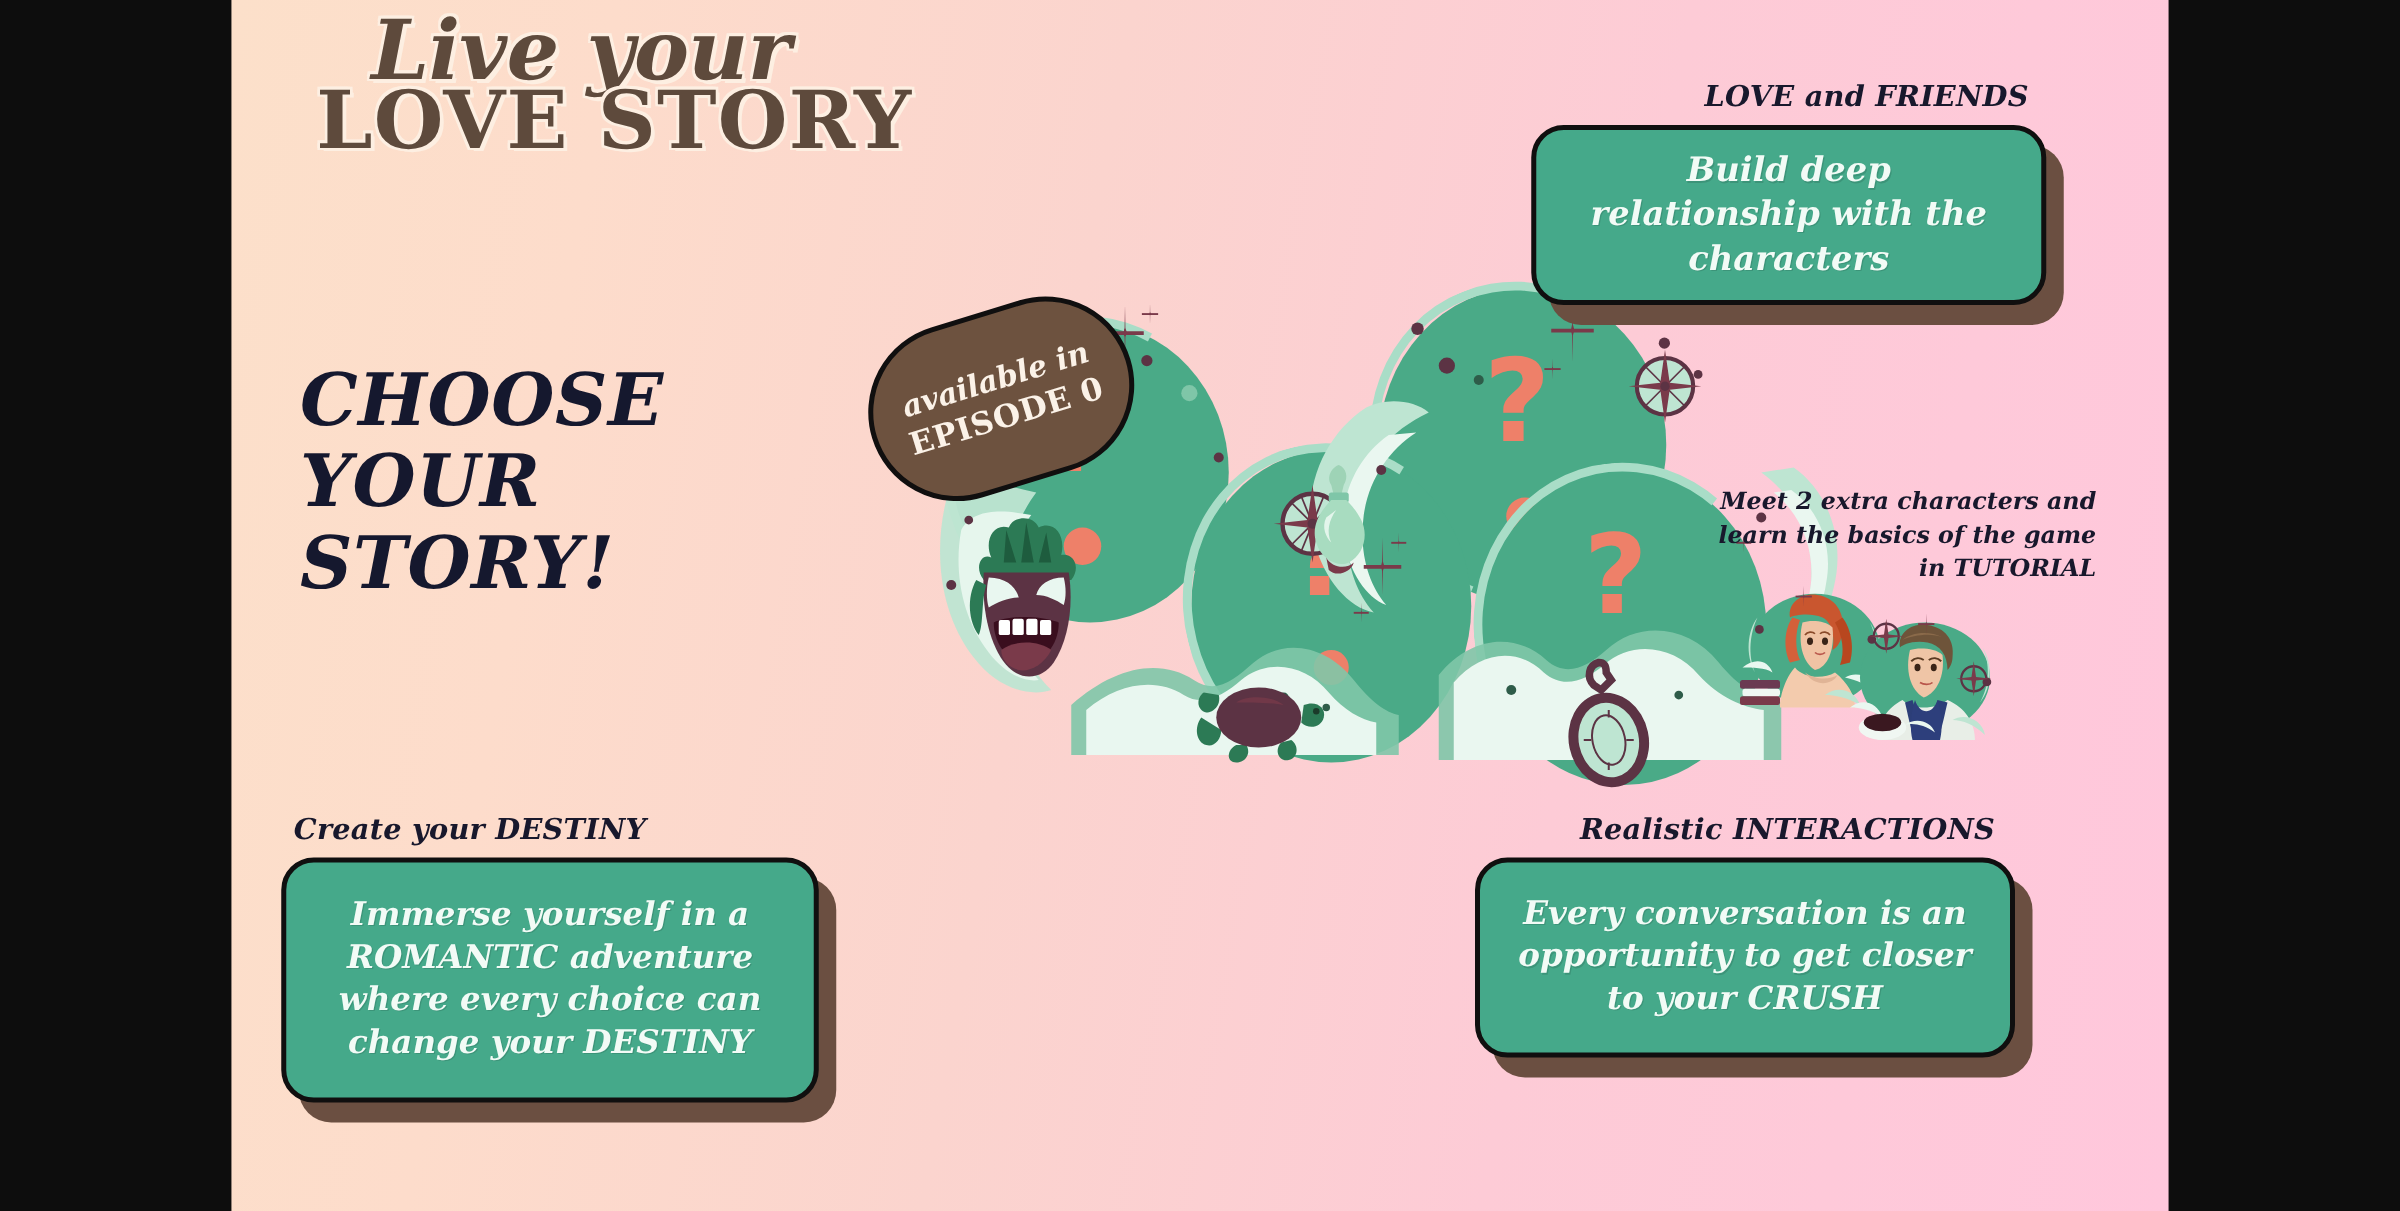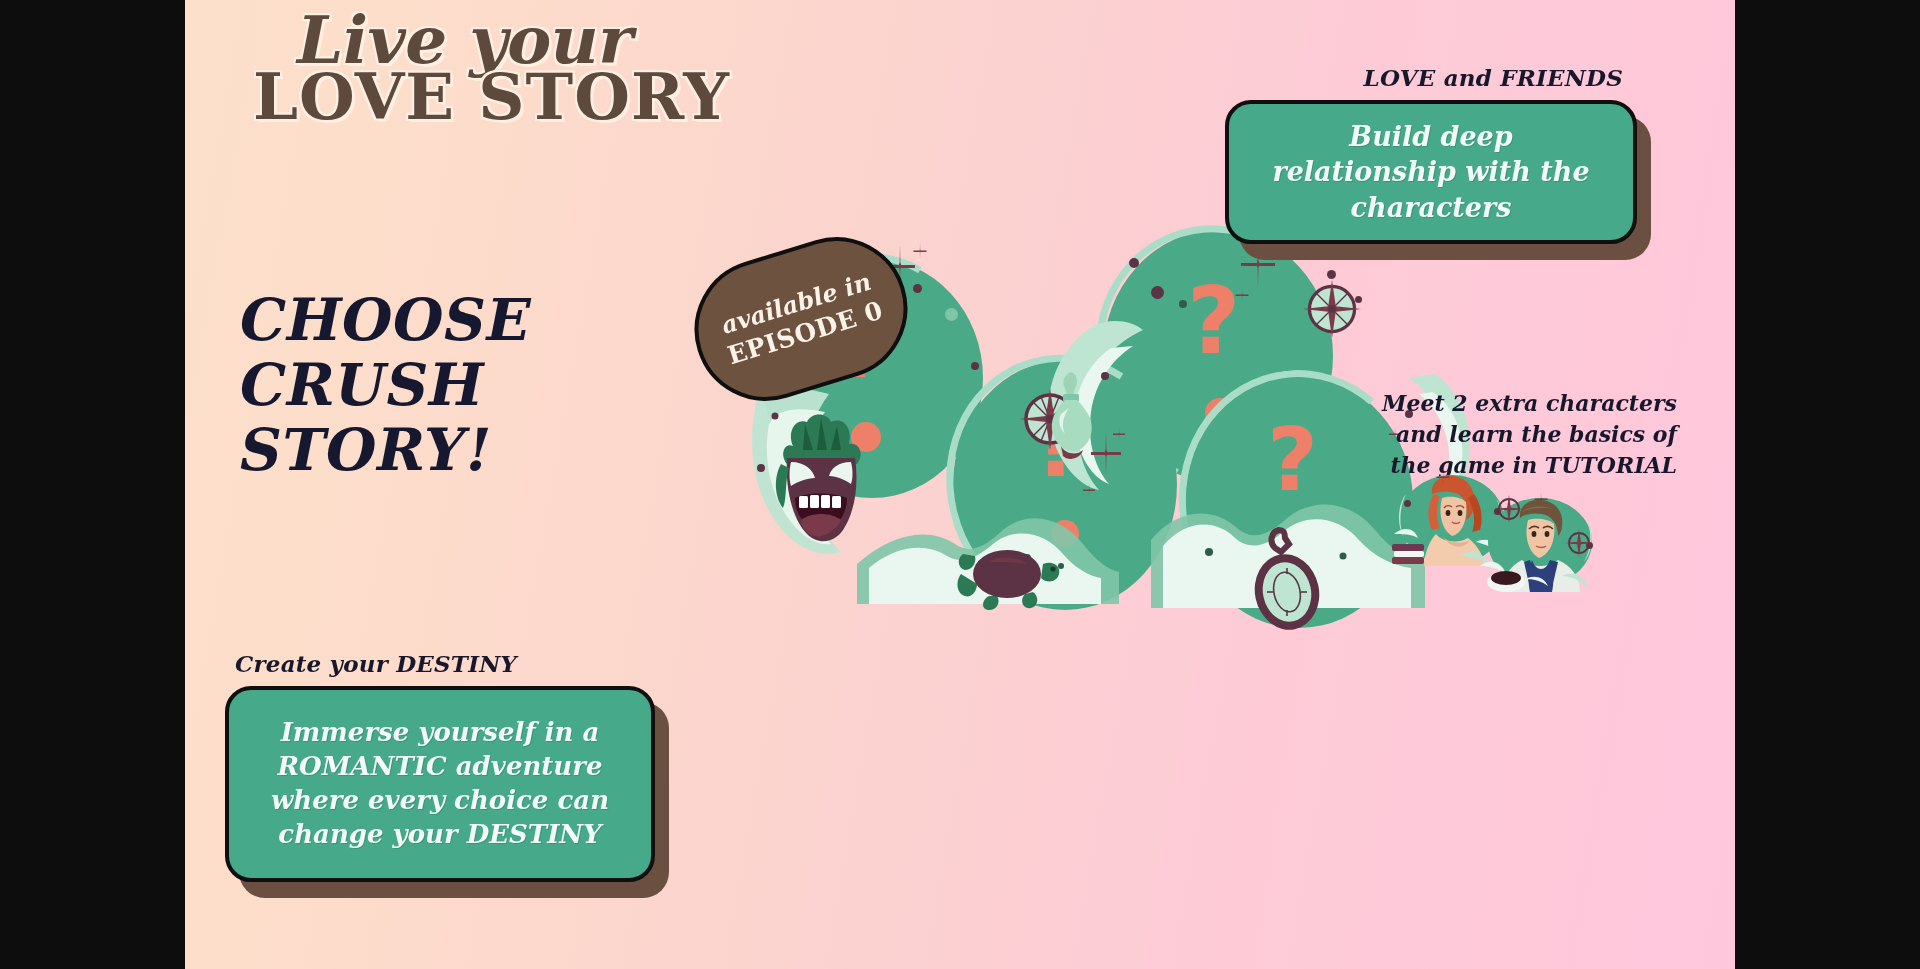--- a/index.html
+++ b/index.html
@@ -111,39 +111,39 @@
 
   #card-inter      { left:995px; top:686px; width:432px; }
   #card-inter .card{ height:160px; }
   #card-inter .card-text { font-size:26px; }
   #lbl-inter { right:16px; top:-36px; }
 
   
   #tutorial-text {
     position:absolute; right:58px; top:388px; width:320px; text-align:right;
     font-family:"DejaVu Serif", serif; font-weight:700; font-style:italic;
-    color:#18182C; font-size:22px; line-height:1.42;
+    color:#18182C; font-size:19px; line-height:1.42;
   }
   #avatars { position:absolute; left:1205px; top:468px; width:210px; height:125px; }
 </style>
 </head>
 <body>
 
 <div id="stage">
 
   <div id="canvas">
 
     <div id="headline">
       <span class="l1">Live your</span>
       <span class="l2">LOVE STORY</span>
     </div>
 
     <div id="route">
       <span>CHOOSE</span>
-      <span>CRUSH</span>
+      <span>YOUR</span>
       <span>STORY!</span>
     </div>
 
     <div id="illus">
 
       <div class="bub" style="left:6px;top:28px;width:222px;height:240px;"></div>
       <div class="bub-ring" style="left:0px;top:22px;width:234px;height:252px;transform:rotate(-18deg);"></div>
       <div class="qm" style="left:78px;top:70px;font-size:92px;">?</div>
       <div class="qdot" style="left:96px;top:192px;width:30px;height:30px;"></div>
 
@@ -306,20 +306,26 @@
       </div>
     </div>
 
     <div class="card-wrap" id="card-destiny">
       <div class="card-label" id="lbl-destiny">Create your DESTINY</div>
       <div class="card">
         <div class="card-text">Immerse yourself in a ROMANTIC adventure where every choice can change your DESTINY</div>
       </div>
     </div>
 
+    <div class="card-wrap" id="card-inter">
+      <div class="card-label" id="lbl-inter">Realistic INTERACTIONS</div>
+      <div class="card">
+        <div class="card-text">Every conversation is an opportunity to get closer to your CRUSH</div>
+      </div>
+    </div>
 
     <div id="tutorial-text">Meet 2 extra characters and learn the basics of the game in TUTORIAL</div>
 
     <div id="avatars">
 
       <svg style="position:absolute;left:0px;top:0px;width:126px;height:106px;" viewBox="0 0 126 106">
         <ellipse cx="62" cy="52" rx="52" ry="45" fill="#4AAA87"></ellipse>
         <path d="M16 26 C8 36 6 56 14 70 C8 56 10 38 16 26Z" fill="#BEE5D2"></path>
         <path d="M106 30 C114 42 114 62 104 74 C112 60 112 42 106 30Z" fill="#BEE5D2"></path>
         <g>

